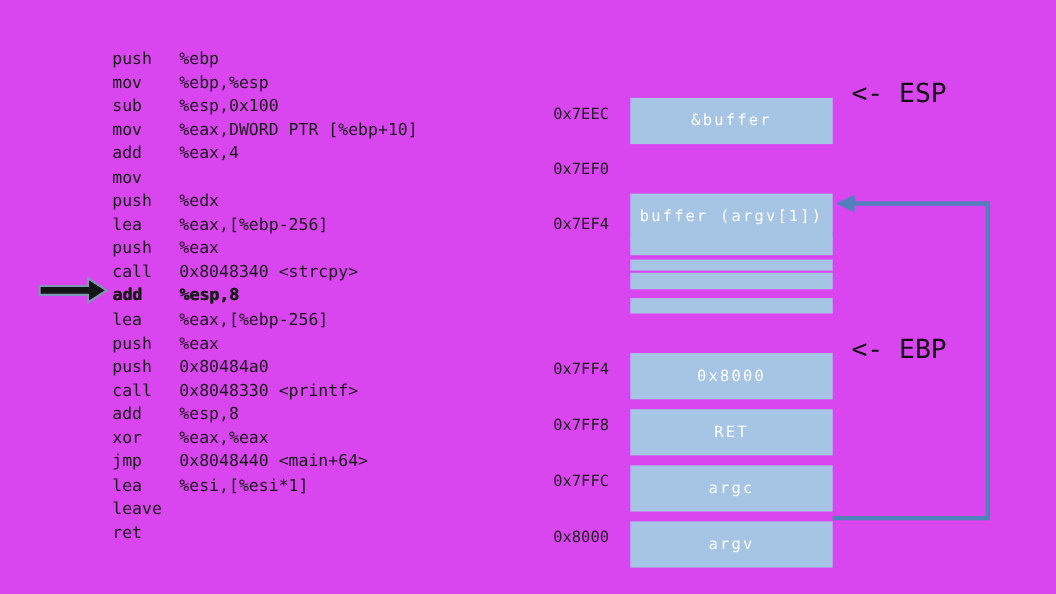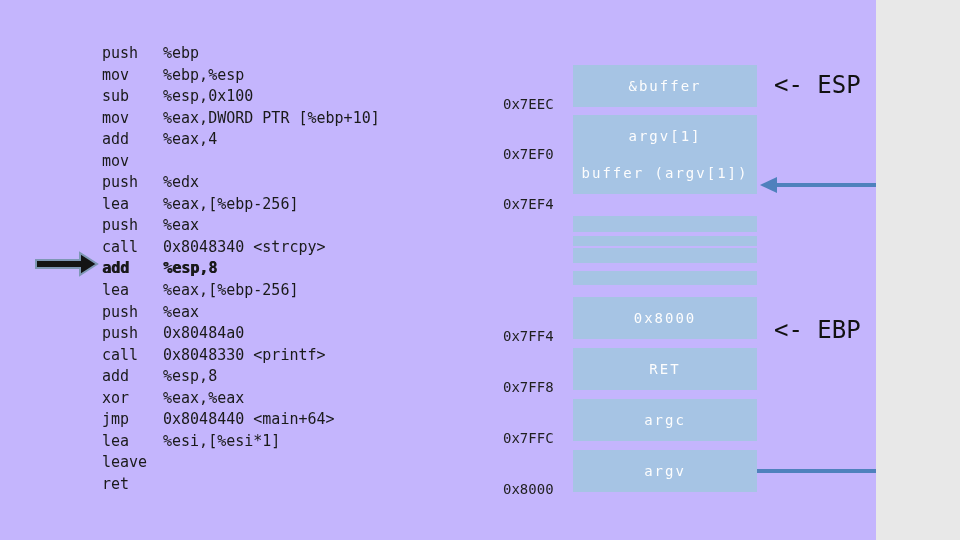--- a/index.html
+++ b/index.html
@@ -1,33 +1,33 @@
 <!DOCTYPE html>
 <html><head>
 <meta charset="utf-8">
 <style>
   html,body{margin:0;padding:0;background:#e8e8e8;}
   .slide{
-    position:relative;width:860px;height:540px;background:#c4b5fd;
-    overflow:hidden;font-family:"DejaVu Sans Mono", monospace;padding-left:16px;
+    position:relative;width:960px;height:540px;background:#d946ef;
+    overflow:hidden;font-family:"DejaVu Sans Mono", monospace;
   }
   
   .code{position:absolute;left:102px;top:43px;color:#1a1a1a;}
   .cl{display:flex;height:21.55px;line-height:21.55px;font-size:15px;white-space:pre;}
   .mn{width:61px;}
   .bold .mn,.bold .op{font-weight:bold;text-shadow:0.7px 0 0 currentColor;}
   
   .addr{
     position:absolute;left:503px;width:64px;height:16px;line-height:16px;
     font-size:14px;color:#1f1f1f;white-space:pre;margin-top:32px;
   }
   .cell{
     position:absolute;left:573px;width:184px;height:42px;
     background:#a6c4e4;color:#fdfdfd;font-size:14px;letter-spacing:2px;
-    display:flex;align-items:center;justify-content:center;white-space:pre;
+    display:flex;align-items:center;justify-content:center;white-space:pre;margin-top:24px;
   }
   .bar{position:absolute;left:573px;width:184px;background:#a6c4e4;}
   .ptr{
     position:absolute;left:774px;font-size:24px;color:#111;white-space:pre;
     line-height:24px;
   }
   svg.overlay{position:absolute;left:0;top:0;pointer-events:none;}
 </style>
 </head>
 <body>
@@ -64,33 +64,32 @@
 
   <div class="addr" style="top:64px">0x7EEC</div>
   <div class="addr" style="top:114px">0x7EF0</div>
   <div class="addr" style="top:164px">0x7EF4</div>
   <div class="addr" style="top:296px">0x7FF4</div>
   <div class="addr" style="top:347px">0x7FF8</div>
   <div class="addr" style="top:398px">0x7FFC</div>
   <div class="addr" style="top:449px">0x8000</div>
 
   <div class="cell" style="top:65px">&amp;buffer</div>
-  <div class="cell" style="top:115px">argv[1]</div>
   <div class="cell" style="top:152px">buffer (argv[1])</div>
   <div class="cell" style="top:297px">0x8000</div>
   <div class="cell" style="top:348px">RET</div>
   <div class="cell" style="top:399px">argc</div>
   <div class="cell" style="top:450px">argv</div>
 
   <div class="bar" style="top:216px;height:16px"></div>
   <div class="bar" style="top:236px;height:10px"></div>
   <div class="bar" style="top:248px;height:15px"></div>
   <div class="bar" style="top:271px;height:14px"></div>
 
   <div class="ptr" style="top:73px">&lt;- ESP</div>
-  <div class="ptr" style="top:318px">&lt;- EBP</div>
+  <div class="ptr" style="top:305px">&lt;- EBP</div>
 
   <svg class="overlay" width="960" height="540" viewBox="0 0 960 540">
     <path d="M 757 471 L 898 471 L 898 185 L 777 185" fill="none" stroke="#4f81bd" stroke-width="4"></path>
     <polygon points="760,185 777,177 777,193" fill="#4f81bd"></polygon>
   </svg>
 
 </div>
 
 </body></html>

